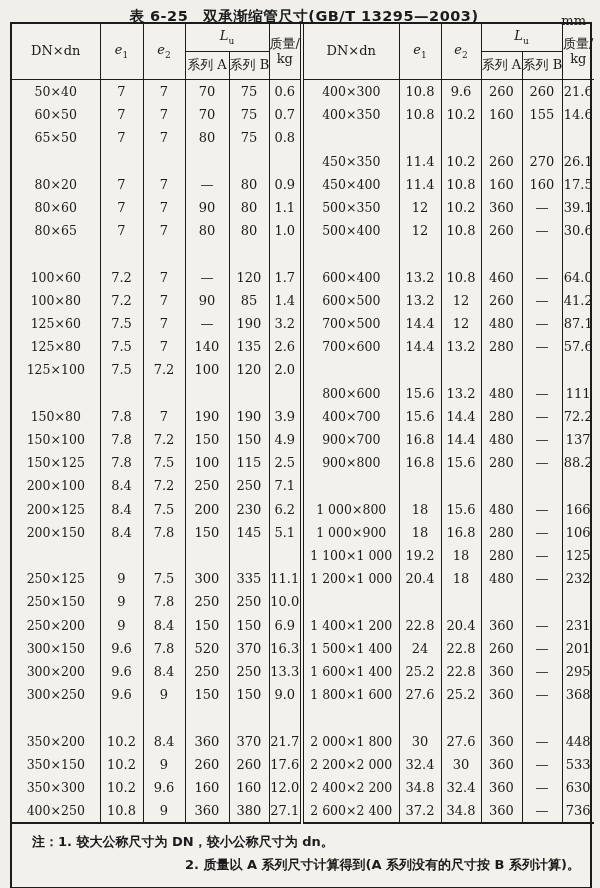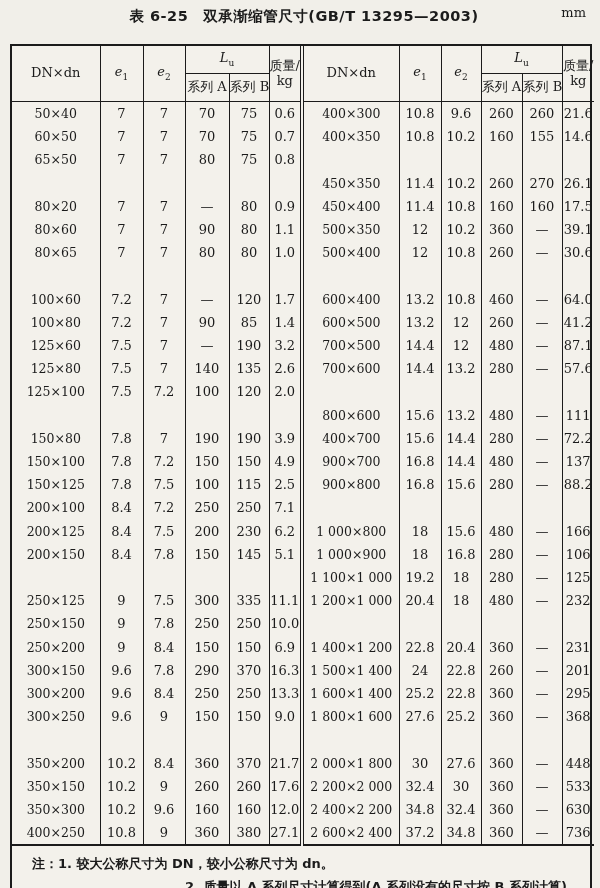--- a/index.html
+++ b/index.html
@@ -5,37 +5,37 @@
   html, body {
     margin: 0; padding: 0;
     width: 600px; height: 888px;
     background: #f1efe9;
     color: #1b1b1b;
     font-family: "DejaVu Serif", "Liberation Serif", serif;
     overflow: hidden;
   }
   .title-row {
     position: relative;
-    height: 44px;
+    height: 22px;
     margin-left: 8px;
   }
   .table-title {
     position: absolute;
     left: 0; right: 0;
     top: 7px;
     text-align: center;
     font-family: "DejaVu Sans", "Liberation Sans", sans-serif;
     font-weight: bold;
     font-size: 14.5px;
     letter-spacing: 0.5px;
   }
   .unit-label {
     position: absolute;
     right: 14px;
-    top: 5px;
+    top: 13px;
     font-size: 13px;
   }
   .frame {
     margin: 0 8px 0 10px;
     border: 2px solid #1b1b1b;
     background: #f3f1eb;
   }
   table {
     border-collapse: collapse;
     table-layout: fixed;
@@ -453,21 +453,21 @@
           <td>22.8</td>
           <td>20.4</td>
           <td>360</td>
           <td>—</td>
           <td>231</td>
         </tr>
         <tr>
           <td class="first dn">300×150</td>
           <td>9.6</td>
           <td>7.8</td>
-          <td>290</td>
+          <td>520</td>
           <td>370</td>
           <td>16.3</td>
           <td class="mid dn">1 500×1 400</td>
           <td>24</td>
           <td>22.8</td>
           <td>260</td>
           <td>—</td>
           <td>201</td>
         </tr>
         <tr>

